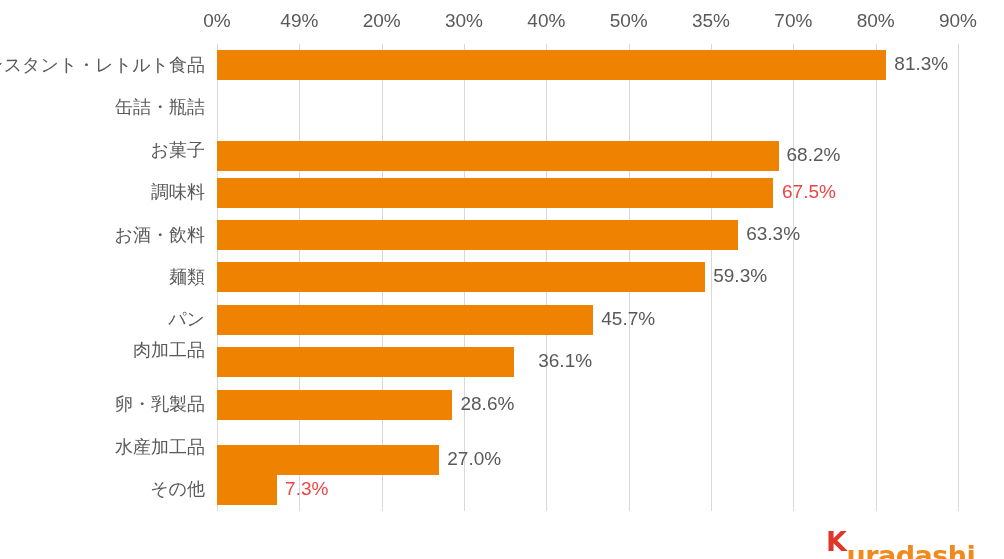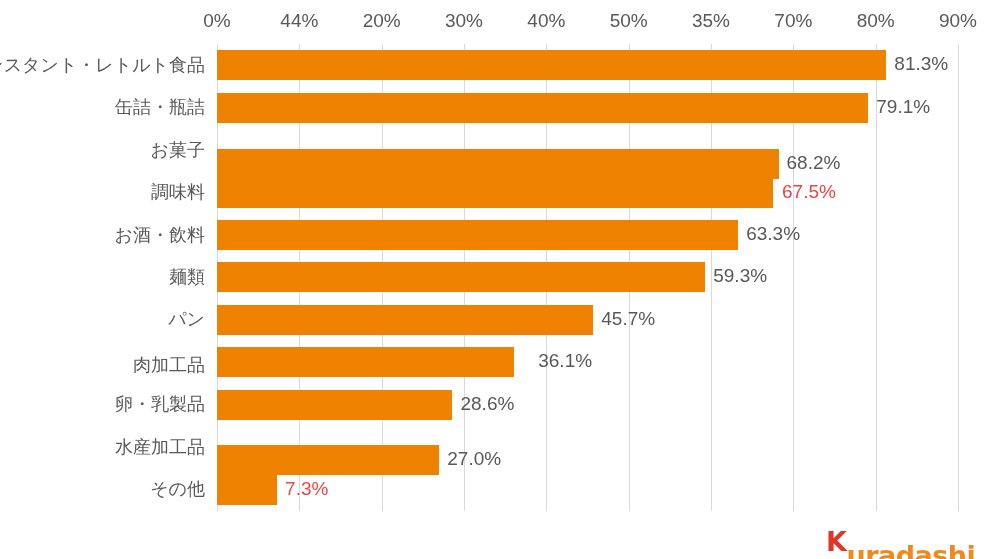--- a/index.html
+++ b/index.html
@@ -134,21 +134,21 @@
       </div>
       <div class="cat-row" style="top: 169.818px; padding-left: 48px;">
         <span style="color: rgb(89, 89, 89);">お酒・飲料</span>
       </div>
       <div class="cat-row" style="top: 212.273px;">
         <span style="color: rgb(89, 89, 89);">麺類</span>
       </div>
       <div class="cat-row" style="top: 254.727px;">
         <span style="color: rgb(89, 89, 89);">パン</span>
       </div>
-      <div class="cat-row" style="top: 300px;">
+      <div class="cat-row" style="top: 285px;">
         <span style="color: rgb(89, 89, 89);">肉加工品</span>
       </div>
       <div class="cat-row" style="top: 339.636px;">
         <span style="color: rgb(89, 89, 89);">卵・乳製品</span>
       </div>
       <div class="cat-row" style="top: 382.091px;">
         <span style="color: rgb(89, 89, 89);">水産加工品</span>
       </div>
       <div class="cat-row" style="top: 424.545px;">
         <span style="color: rgb(89, 89, 89);">その他</span>
@@ -163,25 +163,21 @@
       <div class="gridline" style="left: 329.333px;"></div>
       <div class="gridline" style="left: 411.667px;"></div>
       <div class="gridline" style="left: 494px;"></div>
       <div class="gridline" style="left: 576.333px;"></div>
       <div class="gridline" style="left: 658.667px;"></div>
       <div class="gridline" style="left: 741px;"></div>
       <div class="row" style="top: 0px;">
         <div class="bar" title="インスタント・レトルト食品 81.3%" style="width: 669.37px; top: 6.22727px; background: rgb(239, 130, 0);"></div>
         <div class="val-label" style="left: 677.37px; top: 9.22727px; color: rgb(89, 89, 89);">81.3%</div>
       </div>
-      <div class="row" style="top: 42.4545px;">
-        <div class="bar" title="缶詰・瓶詰 79.1%" style="width: 651.257px; top: 6.22727px; background: rgb(239, 130, 0);"></div>
-        <div class="val-label" style="left: 659.257px; top: 9.22727px; color: rgb(89, 89, 89);">79.1%</div>
-      </div>
-      <div class="row" style="top: 99px;">
+      <div class="row" style="top: 91px;">
         <div class="bar" title="お菓子 68.2%" style="width: 561.513px; top: 6.22727px; background: rgb(239, 130, 0);"></div>
         <div class="val-label" style="left: 569.513px; top: 9.22727px; color: rgb(89, 89, 89);">68.2%</div>
       </div>
       <div class="row" style="top: 127.364px;">
         <div class="bar" title="調味料 67.5%" style="width: 555.75px; top: 6.22727px; background: rgb(239, 130, 0);"></div>
         <div class="val-label" style="left: 565px; top: 9.22727px; color: #ef4444;">67.5%</div>
       </div>
       <div class="row" style="top: 169.818px;">
         <div class="bar" title="お酒・飲料 63.3%" style="width: 521.17px; top: 6.22727px; background: rgb(239, 130, 0);"></div>
         <div class="val-label" style="left: 529.17px; top: 9.22727px; color: rgb(89, 89, 89);">63.3%</div>
@@ -211,21 +207,21 @@
         <div class="val-label" style="left: 68.1033px; top: 9.22727px; color: #ef4444;">7.3%</div>
       </div>
     </div>
 
   <div id="logo">
     <span class="k">K</span>
       <span class="rest">uradashi</span>
   </div>
 
 <div class="tick-label" style="left: 217px; top: 10px; position: absolute;">0%</div>
-    <div class="tick-label" style="left: 299.333px; top: 10px; position: absolute;">44%</div>
+    <div class="tick-label" style="left: 299.333px; top: 10px; position: absolute;">49%</div>
     <div class="tick-label" style="left: 381.667px; top: 10px; position: absolute; text-align: center;">20%</div>
     <div class="tick-label" style="left: 464px; top: 10px; position: absolute;">30%</div>
     <div class="tick-label" style="left: 546.333px; top: 10px; position: absolute;">40%</div>
     <div class="tick-label" style="left: 628.667px; top: 10px; position: absolute;">50%</div>
     <div class="tick-label" style="left: 711px; top: 10px; position: absolute;">35%</div>
     <div class="tick-label" style="left: 793.333px; top: 10px; position: absolute;">70%</div>
     <div class="tick-label" style="left: 875.667px; top: 10px; position: absolute;">80%</div>
     <div class="tick-label" style="left: 958px; top: 10px; position: absolute;">90%</div>
   </div>
 

